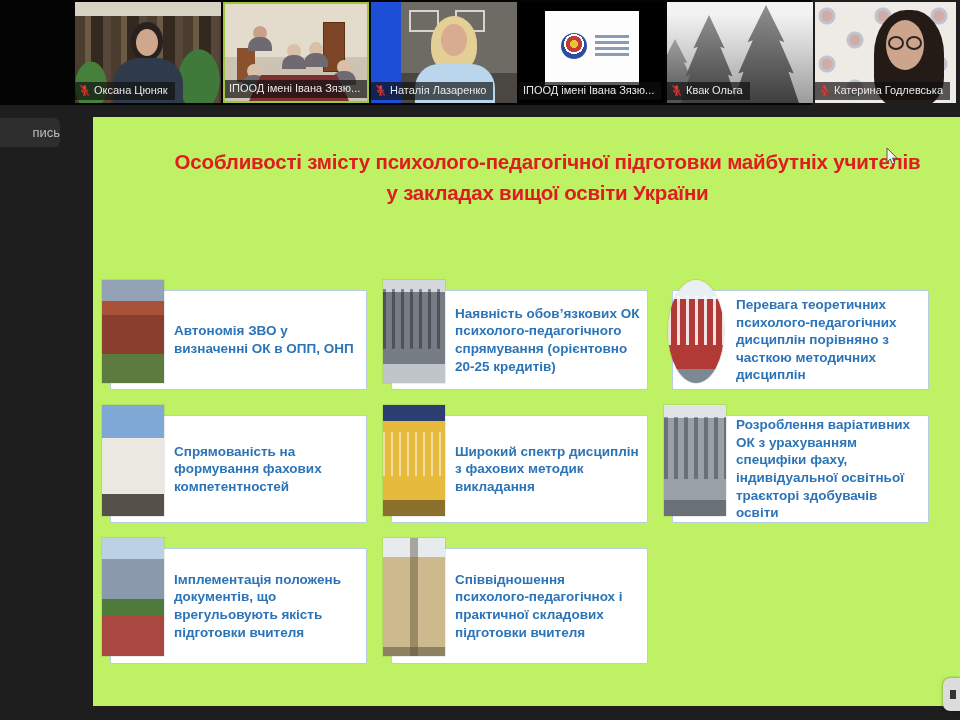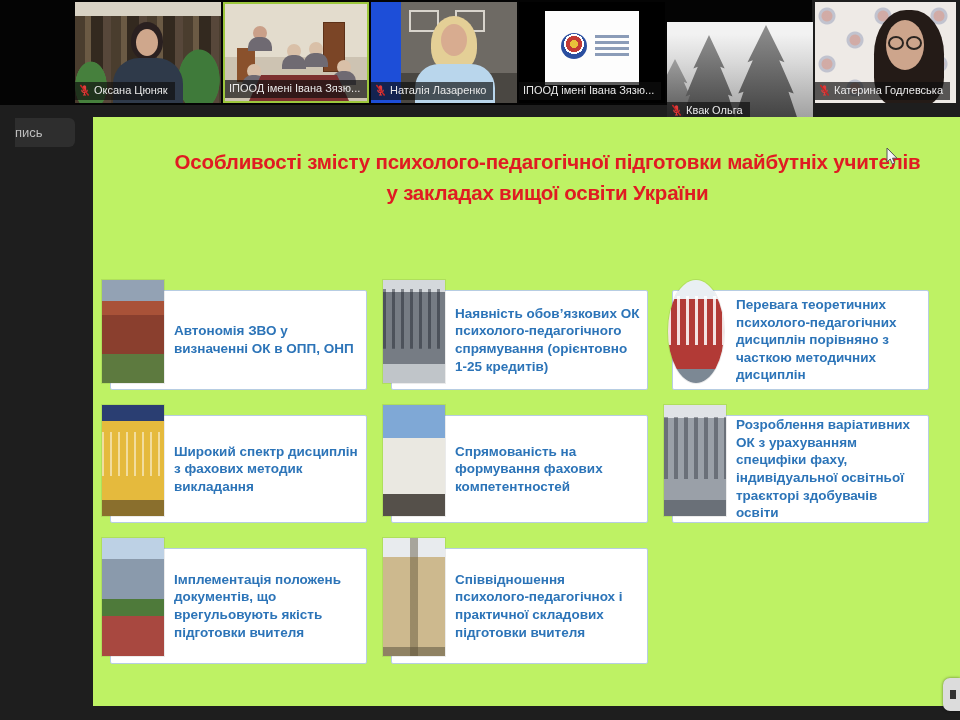--- a/index.html
+++ b/index.html
@@ -55,43 +55,43 @@
   .scene-portrait-dark .face{position:absolute;left:70px;top:22px;width:26px;height:32px;border-radius:50%;background:#d8ac90;}
   .scene-portrait-dark .torso{position:absolute;left:44px;top:62px;width:80px;height:40px;border-radius:24px 24px 0 0;background:#b9d6ec;}
   
   .scene-logocard{background:#000;}
   .scene-logocard .card{position:absolute;left:26px;top:9px;width:94px;height:74px;background:#fdfdfd;}
   .scene-logocard .emblem{position:absolute;left:16px;top:22px;width:26px;height:26px;border-radius:50%;
     background:radial-gradient(circle at 50% 42%,#e8c33a 0 4px,#c23a34 4px 8px,#ffffff 8px 10px,#2b4fa0 10px 13px);}
   .scene-logocard .lines{position:absolute;left:50px;top:24px;width:34px;}
   .scene-logocard .lines i{display:block;height:3px;margin-bottom:3px;background:#8b9cb8;}
   
-  .scene-snow{background:linear-gradient(180deg,#f2f2f2 0 12%,#d9d9d9 40%,#9b9b9b 100%);margin-top:20px;}
+  .scene-snow{background:linear-gradient(180deg,#f2f2f2 0 12%,#d9d9d9 40%,#9b9b9b 100%);}
   .scene-snow .t{position:absolute;bottom:0;background:linear-gradient(180deg,#8f8f8f,#3f3f3f);clip-path:polygon(50% 0,78% 38%,70% 36%,92% 70%,84% 68%,100% 100%,0 100%,16% 68%,8% 70%,30% 36%,22% 38%);}
   .scene-snow .t1{left:14px;width:56px;height:88px;}
   .scene-snow .t2{left:66px;width:66px;height:98px;}
   .scene-snow .t3{left:-14px;width:44px;height:64px;opacity:.8;}
   
   .scene-logowall{
     background:
       radial-gradient(circle at 12px 14px,rgba(166,78,70,.4) 5px,rgba(60,80,140,.25) 6px 8px,transparent 9px),
       radial-gradient(circle at 40px 38px,rgba(166,78,70,.4) 5px,rgba(60,80,140,.25) 6px 8px,transparent 9px),
       #eeeae6;
     background-size:56px 48px,56px 48px;
   }
   .scene-logowall .hair{position:absolute;right:12px;top:8px;width:70px;height:96px;border-radius:46% 46% 30% 30%;background:#241b17;}
   .scene-logowall .face{position:absolute;right:32px;top:18px;width:38px;height:50px;border-radius:50%;background:#cda astonished;}
   .scene-logowall .face{background:#cda58c;}
   .scene-logowall .glasses{position:absolute;right:34px;top:34px;width:34px;height:12px;display:flex;gap:2px;}
   .scene-logowall .glasses i{flex:1;border:2px solid #2a2420;border-radius:50%;height:10px;}
   
   .side-tip{
-    position:absolute;left:15px;top:118px;width:60px;height:29px;
+    position:absolute;left:0;top:118px;width:60px;height:29px;
     background:#2e2e2e;border-radius:0 6px 6px 0;
-    color:#bdbdbd;font-size:13px;display:flex;align-items:center;justify-content:flex-start;
+    color:#bdbdbd;font-size:13px;display:flex;align-items:center;justify-content:flex-end;
   }
   
   .slide{position:absolute;left:93px;top:117px;width:845px;height:589px;background:#bef264;padding-left:32px;}
   .slide-title{
     margin-top:30px;text-align:center;color:#e01b22;font-weight:bold;
     font-size:20.5px;line-height:1.5;letter-spacing:-0.2px;
   }
   .cards{
     position:absolute;left:7px;top:163px;width:831px;
     display:grid;grid-template-columns:repeat(3,1fr);
@@ -258,36 +258,36 @@
 
   <div class="cards">
     <div class="card">
       <div class="card-frame"></div>
       <div class="card-img img1"></div>
       <div class="card-text">Автономія ЗВО у визначенні ОК в ОПП, ОНП</div>
     </div>
     <div class="card">
       <div class="card-frame"></div>
       <div class="card-img img2"></div>
-      <div class="card-text">Наявність обов’язкових ОК психолого-педагогічного спрямування (орієнтовно 1-25 кредитів)</div>
+      <div class="card-text">Наявність обов’язкових ОК психолого-педагогічного спрямування (орієнтовно 20-25 кредитів)</div>
     </div>
     <div class="card">
       <div class="card-frame"></div>
       <div class="card-img img3 oval"></div>
       <div class="card-text">Перевага теоретичних психолого-педагогічних дисциплін порівняно з часткою методичних дисциплін</div>
     </div>
     <div class="card">
       <div class="card-frame"></div>
+      <div class="card-img img4"></div>
+      <div class="card-text">Спрямованість на формування фахових компетентностей</div>
+    </div>
+    <div class="card">
+      <div class="card-frame"></div>
       <div class="card-img img5"></div>
       <div class="card-text">Широкий спектр дисциплін з фахових методик викладання</div>
-    </div>
-    <div class="card">
-      <div class="card-frame"></div>
-      <div class="card-img img4"></div>
-      <div class="card-text">Спрямованість на формування фахових компетентностей</div>
     </div>
     <div class="card">
       <div class="card-frame"></div>
       <div class="card-img img6"></div>
       <div class="card-text">Розроблення варіативних ОК з урахуванням специфіки фаху, індивідуальної освітньої траєкторі здобувачів освіти</div>
     </div>
     <div class="card">
       <div class="card-frame"></div>
       <div class="card-img img7"></div>
       <div class="card-text">Імплементація положень документів, що врегульовують якість підготовки вчителя</div>

